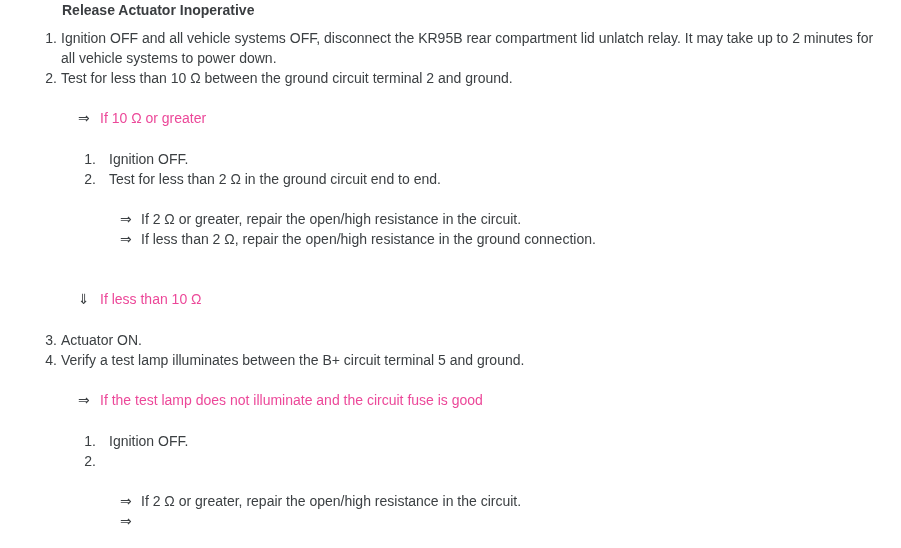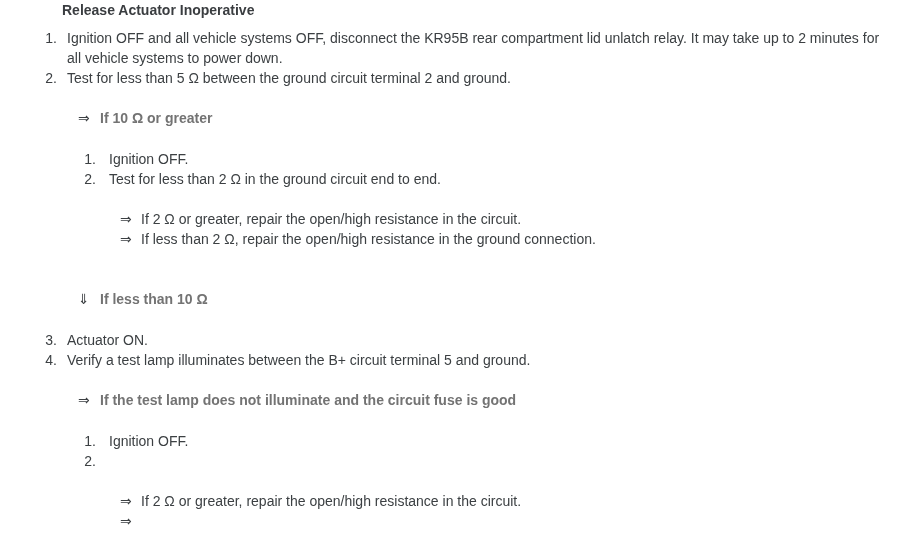--- a/index.html
+++ b/index.html
@@ -20,28 +20,28 @@
   .heading {
     margin: 0 0 0 62px;
     font-size: 14px;
     font-weight: bold;
     line-height: 20px;
     color: #3a3d40;
   }
   
   .step { display: flex; align-items: flex-start; }
   .step .marker { flex: 0 0 57px; text-align: right; }
-  .step .body { flex: 1; margin-left: 10px; }
+  .step .body { flex: 1; margin-left: 4px; }
   
   .step.nested .marker { flex: 0 0 96px; }
   .step.nested .body { margin-left: 13px; }
   
   .cond { display: flex; align-items: flex-start; margin-left: 78px; }
   .cond .arrow { flex: 0 0 14px; margin-right: 8px; font-weight: normal; }
-  .cond .cond-text { font-weight: bold; color: #737373; }
+  .cond .cond-text { font-weight: normal; color: #ec4899; }
   
   .result { display: flex; align-items: flex-start; margin-left: 120px; }
   .result .arrow { flex: 0 0 14px; margin-right: 7px; }
   
   .mt8  { margin-top: 8px; }
   .mt20 { margin-top: 20px; }
   .mt21 { margin-top: 21px; }
   .mt40 { margin-top: 40px; }
 </style>
 </head>
@@ -51,21 +51,21 @@
 
   <h1 class="heading">Release Actuator Inoperative</h1>
 
   <div class="mt8">
     <div class="step">
       <span class="marker">1.</span>
       <span class="body">Ignition OFF and all vehicle systems OFF, disconnect the KR95B rear compartment lid unlatch relay. It may take up to 2 minutes for all vehicle systems to power down.</span>
     </div>
     <div class="step">
       <span class="marker">2.</span>
-      <span class="body">Test for less than 5 Ω between the ground circuit terminal 2 and ground.</span>
+      <span class="body">Test for less than 10 Ω between the ground circuit terminal 2 and ground.</span>
     </div>
   </div>
 
   <div class="cond mt20">
     <span class="arrow">⇒</span>
     <span class="cond-text">If 10 Ω or greater</span>
   </div>
 
   <div class="mt21">
     <div class="step nested">

